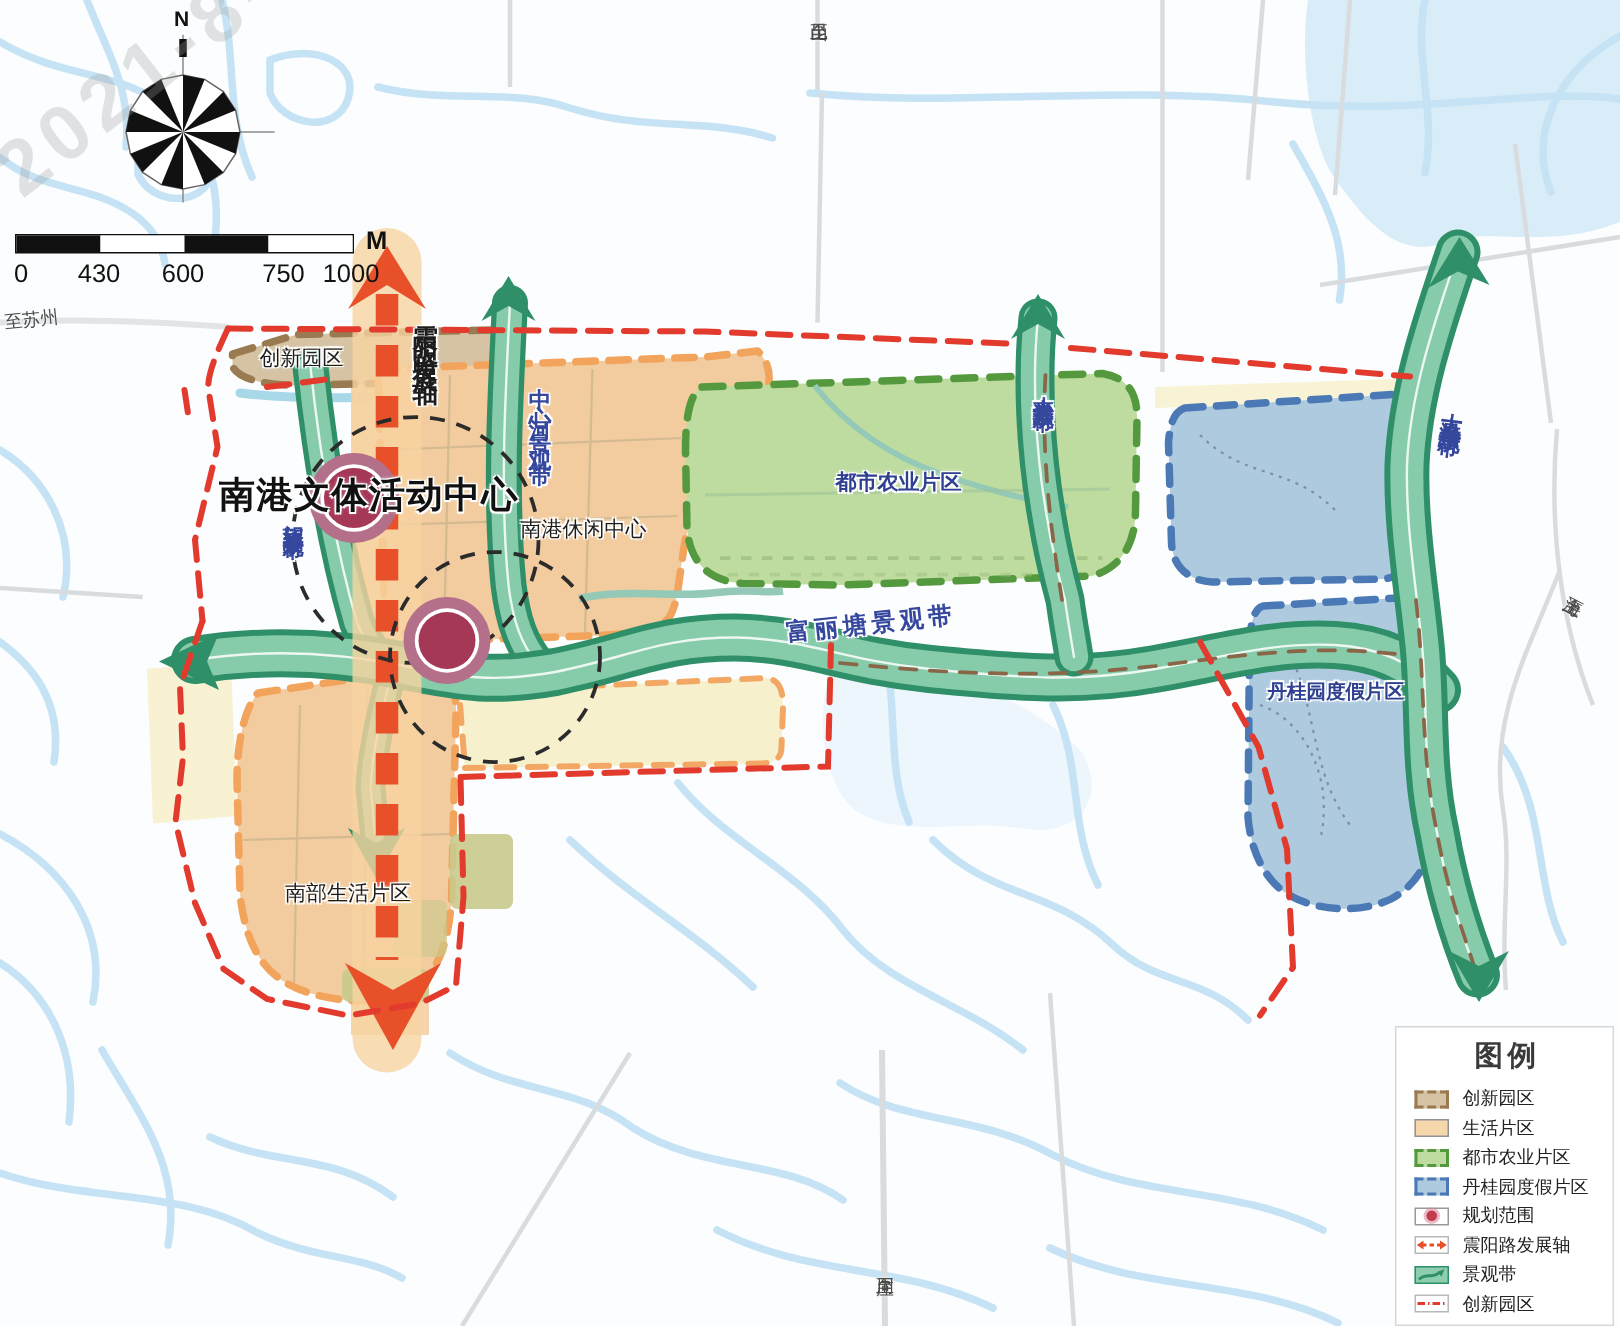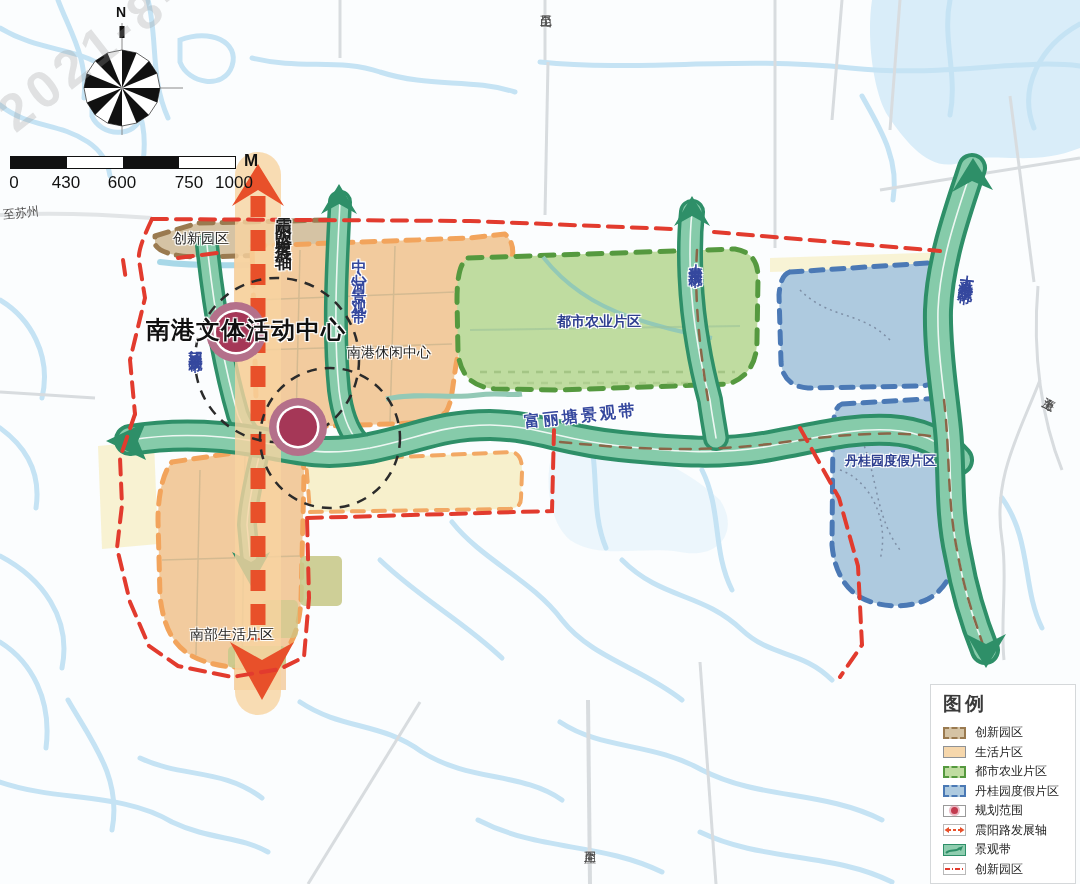--- a/index.html
+++ b/index.html
@@ -25,21 +25,21 @@
     border:1.5px solid #111;display:flex;}
   #scalebar .seg{flex:1 1 auto;}
   #scalebar .seg.b{background:#111;} #scalebar .seg.w{background:#fff;}
   #scalebar .tick{position:absolute;top:17px;transform:translateX(-50%);
     font-size:17px;color:#111;}
   #scalebar .unit{position:absolute;left:234px;top:-5px;font-size:17px;
     font-weight:bold;color:#111;}
   
   #legend{position:absolute;left:930px;top:684px;width:146px;height:200px;
     background:rgba(255,255,255,0.96);border:1px solid #D5D8DA;box-sizing:border-box;
-    padding:6px 8px 4px 12px;}
+    padding:6px 8px 4px 12px;text-align:center;}
   #legend .title{font-size:19px;font-weight:bold;color:#3A3A3A;letter-spacing:3px;
     margin:0 0 6px 0;}
   .legend-row{display:flex;align-items:center;height:19.5px;gap:9px;}
   .legend-row .lab{font-size:12px;color:#222;white-space:nowrap;}
   .sw{width:23px;height:12px;box-sizing:border-box;flex:0 0 auto;position:relative;}
   .sw-innovation{background:#D5C3A4;border:2px dashed #9A7A50;}
   .sw-living{background:#F6D7AC;border:1px solid #8F9296;}
   .sw-agriculture{background:#BFDCA0;border:2px dashed #55993F;}
   .sw-resort{background:#AECADF;border:2px dashed #4B79B5;}
   .sw-core{background:#fff;border:1px solid #9a9a9a;}
@@ -281,21 +281,21 @@
   </div>
 
   <div class="watermark">2021-8-8</div>
 
   <div class="map-label vlabel black" style="left:272px;top:204px;font-size:17px;font-weight:bold;letter-spacing:7px;">震阳路发展轴</div>
 
   <div class="map-label center-title" style="left:146px;top:314px;">南港文体活动中心</div>
 
   <div class="map-label region-label black" style="left:173px;top:230px;">创新园区</div>
   <div class="map-label region-label black" style="left:347px;top:344px;">南港休闲中心</div>
-  <div class="map-label region-label black" style="left:190px;top:587px;margin-top:39px;">南部生活片区</div>
+  <div class="map-label region-label black" style="left:190px;top:587px;">南部生活片区</div>
   <div class="map-label region-label blue" style="left:557px;top:313px;color:#2F4090;">都市农业片区</div>
   <div class="map-label blue" style="left:845px;top:452px;font-size:13px;color:#2F4090;">丹桂园度假片区</div>
 
   <div class="map-label vlabel blue" style="left:349px;top:247px;font-size:15px;letter-spacing:10px;">中心河景观带</div>
   <div class="map-label vlabel blue" style="left:187px;top:338px;font-size:14px;letter-spacing:2px;">望江娄景观带</div>
   <div class="map-label vlabel blue" style="left:687px;top:253px;font-size:14px;letter-spacing:2px;">小直港景观带</div>
   <div class="map-label vlabel blue" style="left:958px;top:263px;font-size:15px;letter-spacing:3px;transform:rotate(7deg);">大直港景观带</div>
   <div class="map-label blue" style="left:524px;top:406px;font-size:16px;letter-spacing:3px;transform:rotate(-6deg);">富丽塘景观带</div>
 
   <div class="edge-label" style="left:3px;top:205px;transform:rotate(-6deg);">至苏州</div>

